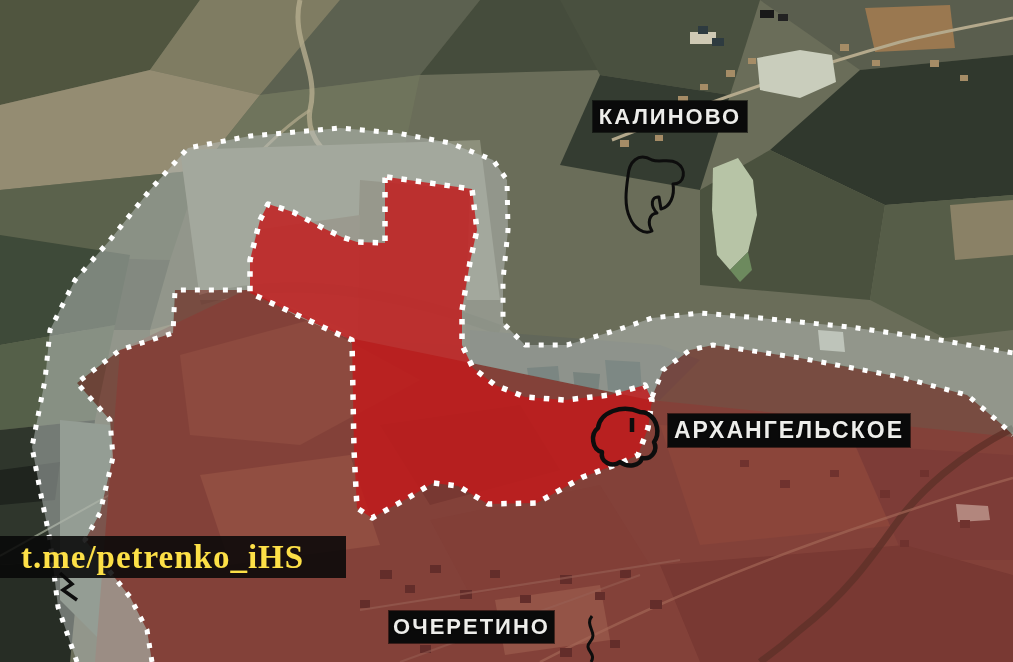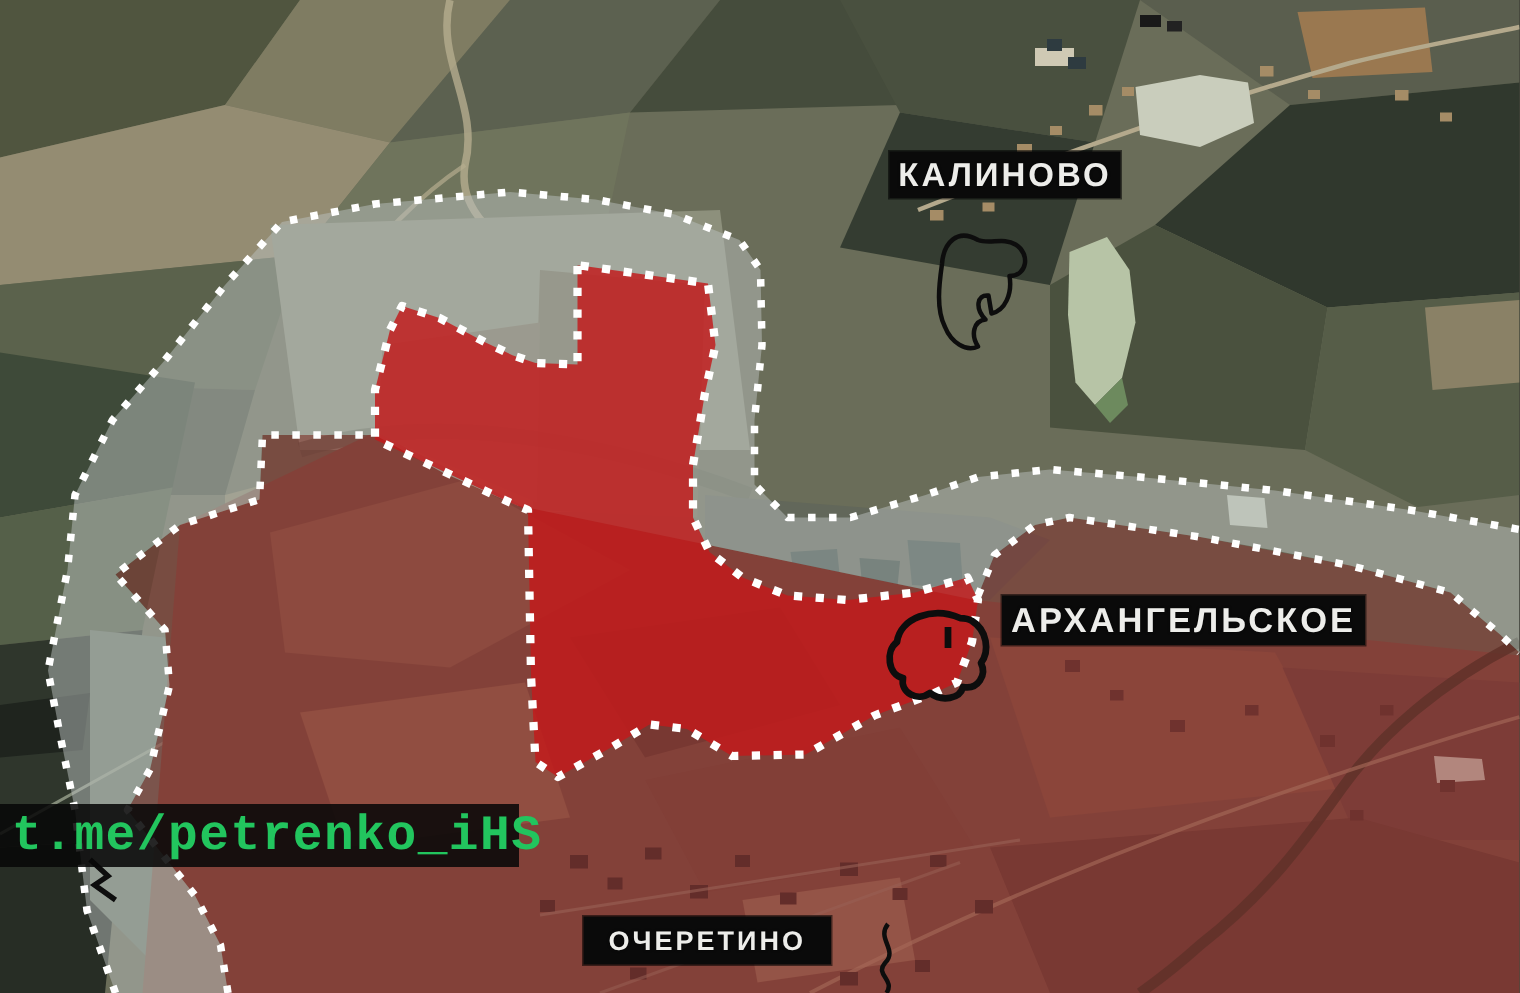--- a/index.html
+++ b/index.html
@@ -6,26 +6,26 @@
   #frame{position:relative;width:1013px;height:662px;overflow:hidden;
          font-family:"Liberation Sans",sans-serif;}
   #frame svg{position:absolute;left:0;top:0;display:block;}
   .settlement-label{position:absolute;display:flex;align-items:center;justify-content:center;
       background:#0a0a0a;color:#ededea;font-weight:700;white-space:nowrap;
       font-family:"Liberation Sans",sans-serif;
       text-shadow:0 0 2px rgba(0,0,0,.6);
       box-shadow:0 0 0 1px rgba(0,0,0,.55);}
   #label-kalinovo{left:593px;top:101px;width:154px;height:31px;font-size:22px;letter-spacing:2px;}
   #label-novo{left:6px;top:342px;width:331px;height:32px;font-size:24px;letter-spacing:2px;}
-  #label-arkh{left:668px;top:397px;width:242px;height:33px;font-size:23px;letter-spacing:2px;justify-content:center;}
-  #label-ocher{left:389px;top:611px;width:165px;height:32px;font-size:18px;letter-spacing:2px;}
+  #label-arkh{left:668px;top:414px;width:242px;height:33px;font-size:23px;letter-spacing:2px;justify-content:center;}
+  #label-ocher{left:389px;top:611px;width:165px;height:32px;font-size:22px;letter-spacing:2px;}
   #watermark{position:absolute;left:0;top:536px;width:346px;height:42px;
-      background:rgba(8,8,8,.88);color:#22c55e;display:flex;align-items:center;
-      padding-left:8px;box-sizing:border-box;
-      font-family:Liberation Mono, monospace;font-weight:700;
+      background:rgba(8,8,8,.88);color:#fde047;display:flex;align-items:center;
+      padding-left:21px;box-sizing:border-box;
+      font-family:Liberation Serif, serif;font-weight:700;
       font-size:33px;letter-spacing:1px;}
 </style>
 </head>
 <body>
 
 <div id="frame">
 <svg width="1013" height="662" viewBox="0 0 1013 662">
 
   <g>
     <rect x="0" y="0" width="1013" height="662" fill="#6a6d59"></rect>

